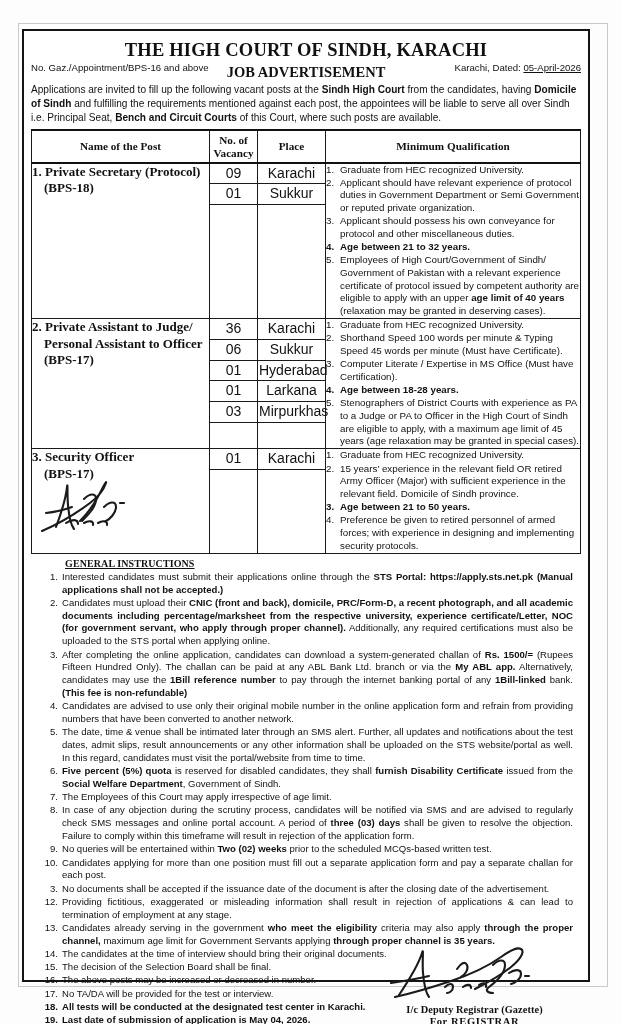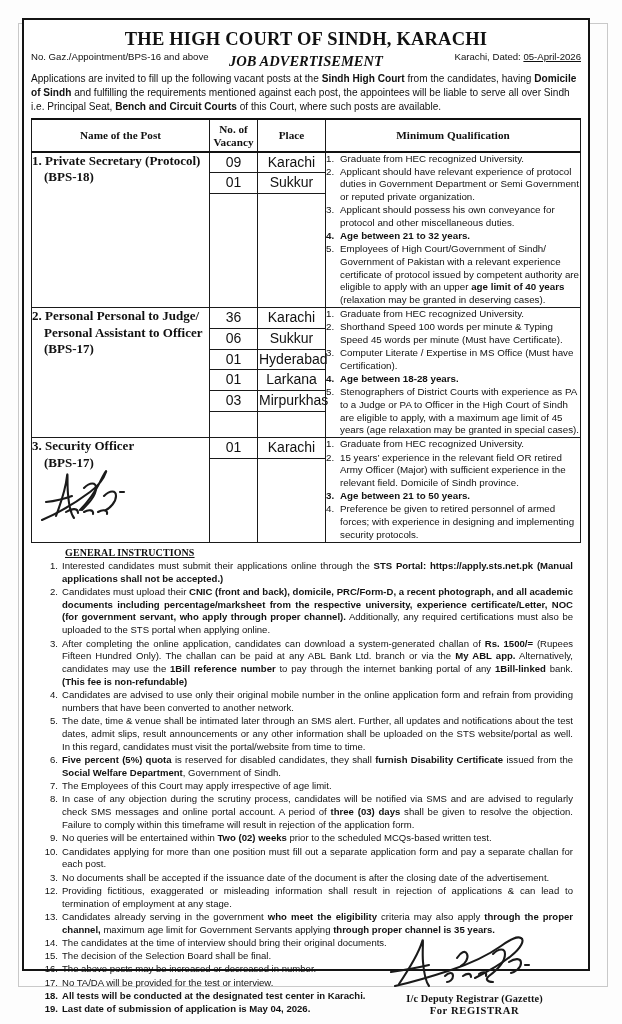--- a/index.html
+++ b/index.html
@@ -14,21 +14,21 @@
   #scan{
     position:absolute;left:0;top:0;width:622px;height:1024px;
     background:#fdfdfd;
   }
   
   #outer-rule{
     position:absolute;left:18px;top:23px;width:588px;height:962px;
     border:1px solid #c9c9c9;
   }
   #sheet{
-    position:absolute;left:22px;top:18px;width:568px;height:953px;
+    position:absolute;left:22px;top:29px;width:568px;height:953px;
     background:#fff;
     border:2.5px solid #141414;
     box-sizing:border-box;
     padding:0;
   }
   .inner{
     padding:4px 7px 0 7px;
   }
   .title{
     text-align:center;
@@ -46,21 +46,20 @@
   }
   .metarow .right{white-space:nowrap;}
   .metarow .right u{text-decoration:underline;}
   .subtitle{
     text-align:center;
     font-family:"Liberation Serif", serif;
     font-weight:bold;
     font-size:14.5px;
     margin:-9px 0 2px 0;
     line-height:1.1;
-    font-style:italic;
   }
   .intro{
     font-size:10.1px;line-height:1.36;
     text-align:left;
     margin:1px 0 5px 0;
   }
   .intro b{font-weight:bold;}
 
   table.posts{
     width:100%;border-collapse:collapse;
@@ -242,21 +241,21 @@
                 <ol class="qlist">
                   <li class=""><span class="num">1.</span><span>Graduate from HEC recognized University.</span></li>
                   <li class=""><span class="num">2.</span><span>Applicant should have relevant experience of protocol duties in Government Department or Semi Government or reputed private organization.</span></li>
                   <li class=""><span class="num">3.</span><span>Applicant should possess his own conveyance for protocol and other miscellaneous duties.</span></li>
                   <li class="b"><span class="num">4.</span><span>Age between 21 to 32 years.</span></li>
                   <li class=""><span class="num">5.</span><span>Employees of High Court/Government of Sindh/ Government of Pakistan with a relevant experience certificate of protocol issued by competent authority are eligible to apply with an upper <b>age limit of 40 years</b> (relaxation may be granted in deserving cases).</span></li>
                 </ol>
               </td>
             </tr>
             <tr>
-              <td class="postcell"><span>2. </span><span>Personal Personal to Judge/</span><span class="l2">Personal Assistant to Officer</span><span class="l2">(BPS-17)</span></td>
+              <td class="postcell"><span>2. </span><span>Private Assistant to Judge/</span><span class="l2">Personal Assistant to Officer</span><span class="l2">(BPS-17)</span></td>
               <td class="nest">
                 <table class="mini">
                   <tbody>
                     <tr>
                       <td>36</td>
                     </tr>
                     <tr>
                       <td>06</td>
                     </tr>
                     <tr>

